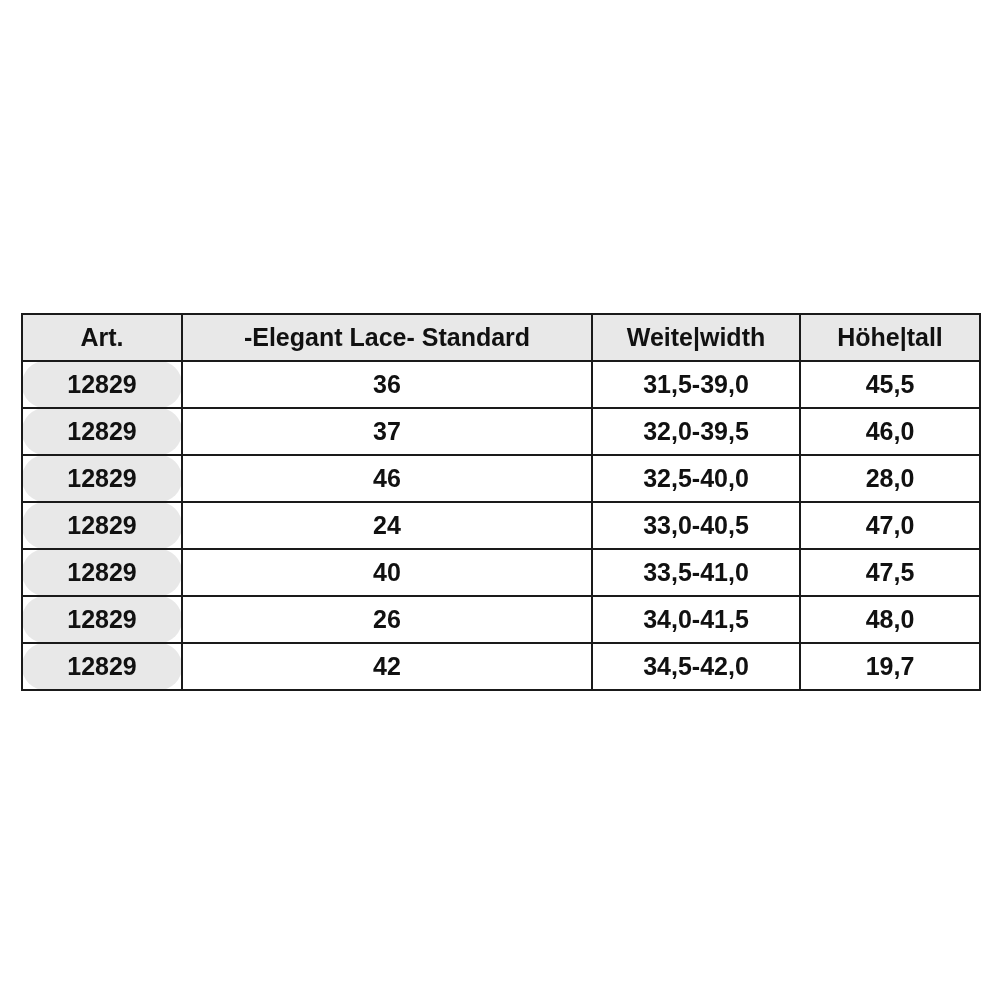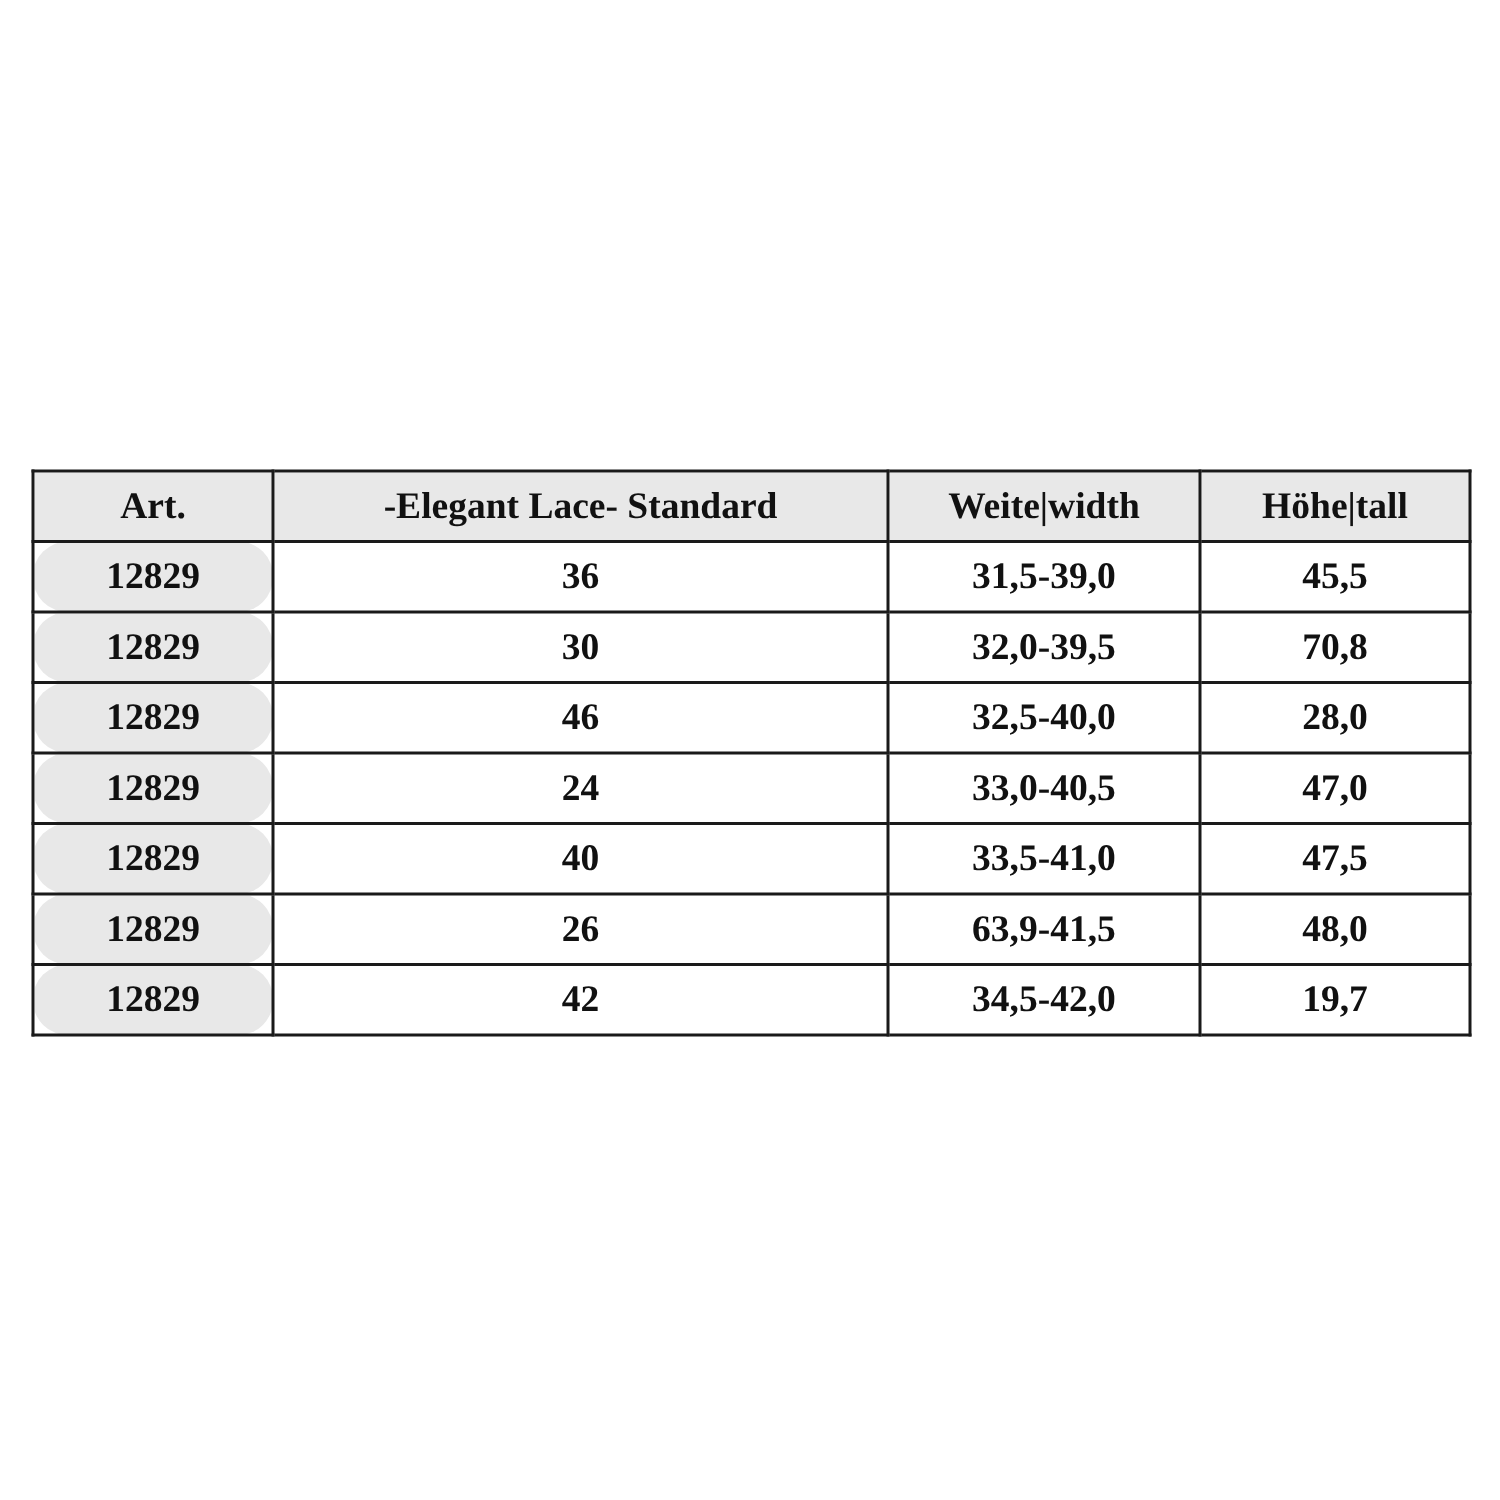--- a/index.html
+++ b/index.html
@@ -13,21 +13,20 @@
     font-family: "Liberation Sans", sans-serif;
     position: relative;
     overflow: hidden;
   }
 
   .size-table-wrap {
     position: absolute;
     left: 21px;
     top: 313px;
     width: 818px;
-    font-family: Liberation Serif, serif;
   }
 
   table.size-table {
     border-collapse: collapse;
     width: 100%;
     table-layout: fixed;
   }
 
   table.size-table td,
   table.size-table th {
@@ -88,23 +87,23 @@
     </thead>
     <tbody>
       <tr>
         <td class="art-cell">12829</td>
         <td class="model-cell">36</td>
         <td class="width-cell">31,5-39,0</td>
         <td class="height-cell">45,5</td>
       </tr>
       <tr>
         <td class="art-cell">12829</td>
-        <td class="model-cell">30</td>
+        <td class="model-cell">37</td>
         <td class="width-cell">32,0-39,5</td>
-        <td class="height-cell">70,8</td>
+        <td class="height-cell">46,0</td>
       </tr>
       <tr>
         <td class="art-cell">12829</td>
         <td class="model-cell">46</td>
         <td class="width-cell">32,5-40,0</td>
         <td class="height-cell">28,0</td>
       </tr>
       <tr>
         <td class="art-cell">12829</td>
         <td class="model-cell">24</td>
@@ -113,21 +112,21 @@
       </tr>
       <tr>
         <td class="art-cell">12829</td>
         <td class="model-cell">40</td>
         <td class="width-cell">33,5-41,0</td>
         <td class="height-cell">47,5</td>
       </tr>
       <tr>
         <td class="art-cell">12829</td>
         <td class="model-cell">26</td>
-        <td class="width-cell">63,9-41,5</td>
+        <td class="width-cell">34,0-41,5</td>
         <td class="height-cell">48,0</td>
       </tr>
       <tr>
         <td class="art-cell">12829</td>
         <td class="model-cell">42</td>
         <td class="width-cell">34,5-42,0</td>
         <td class="height-cell">19,7</td>
       </tr>
     </tbody>
   </table>

